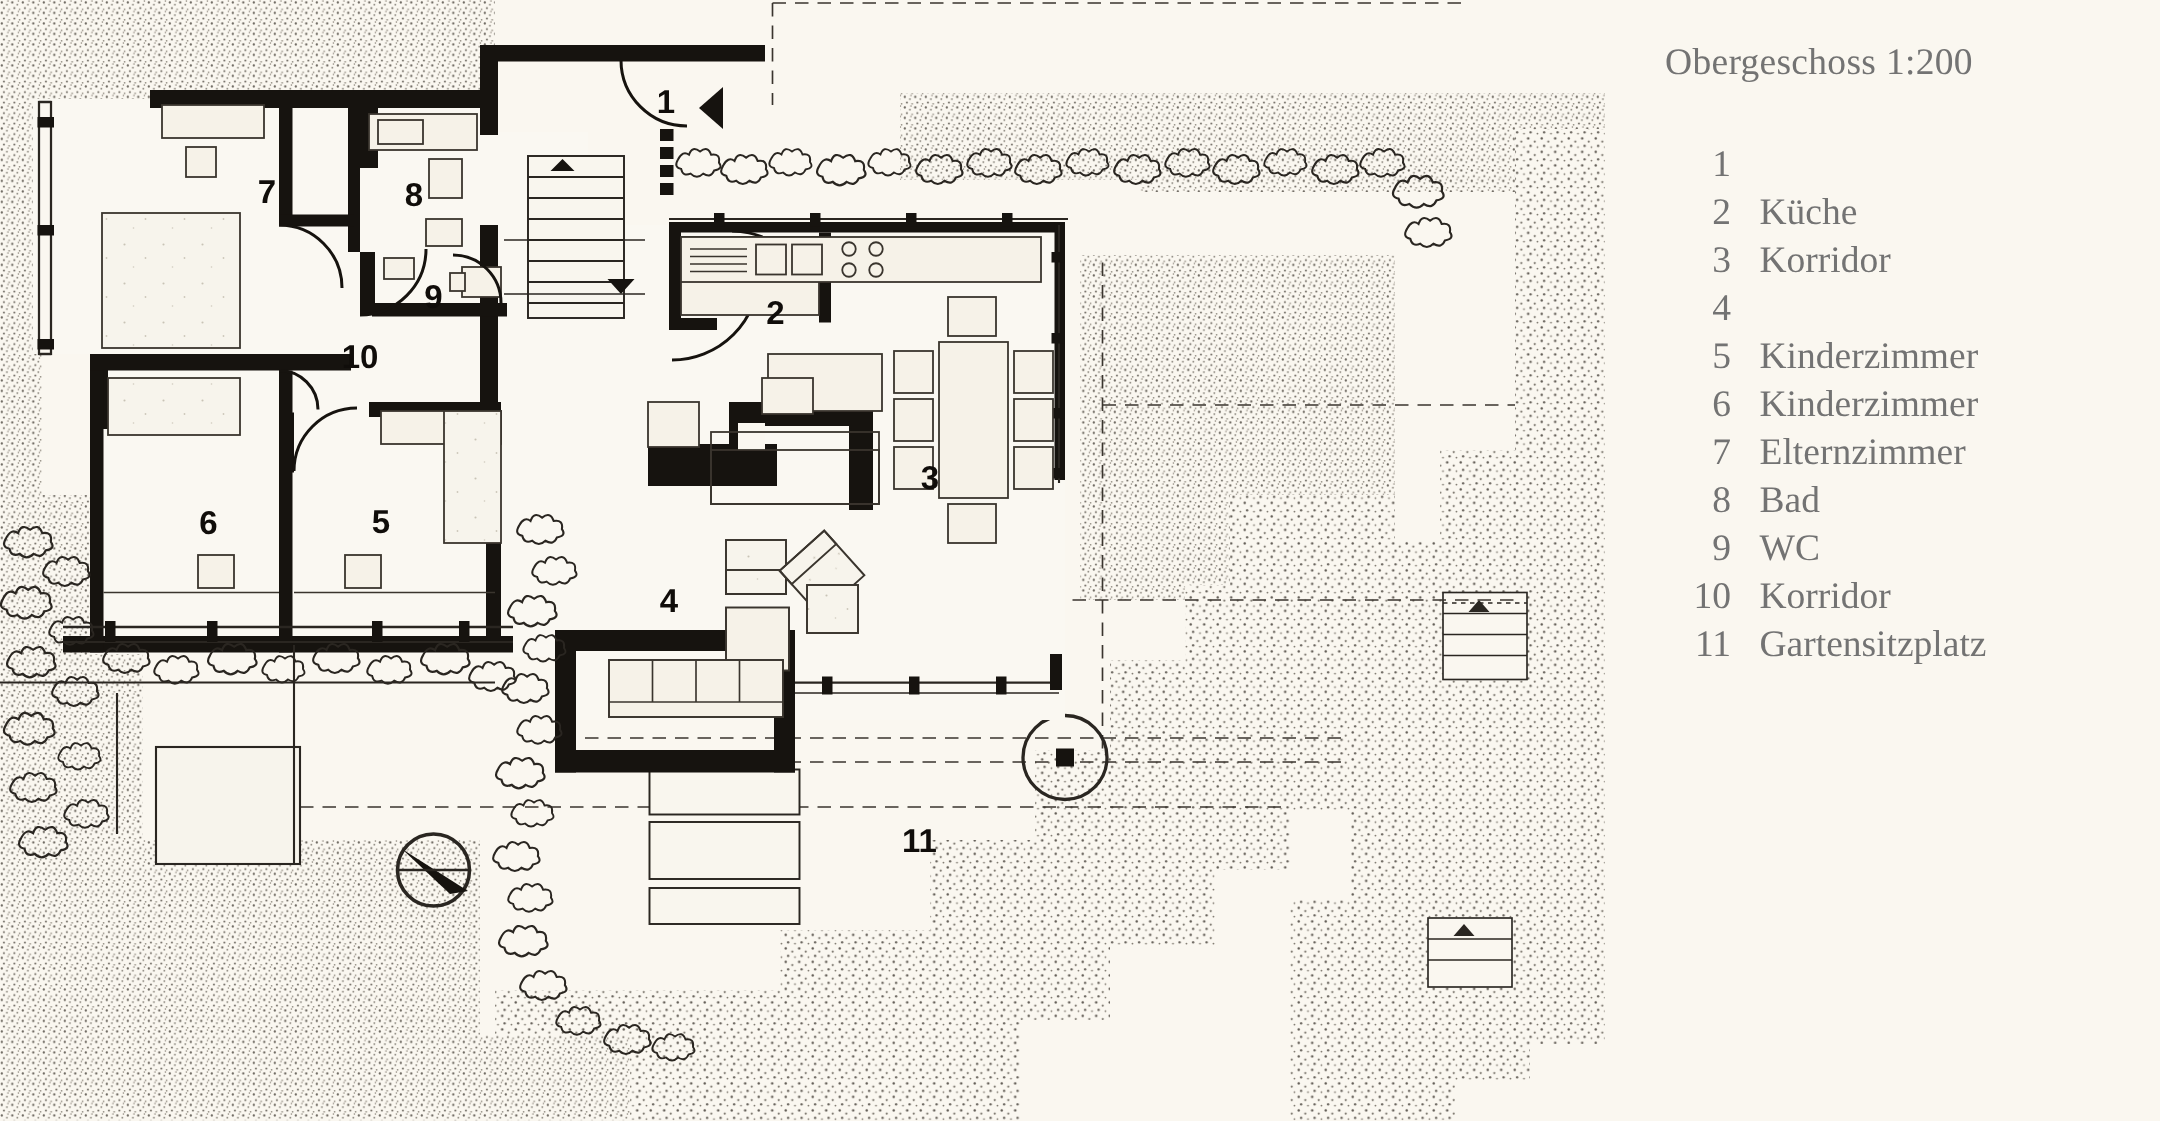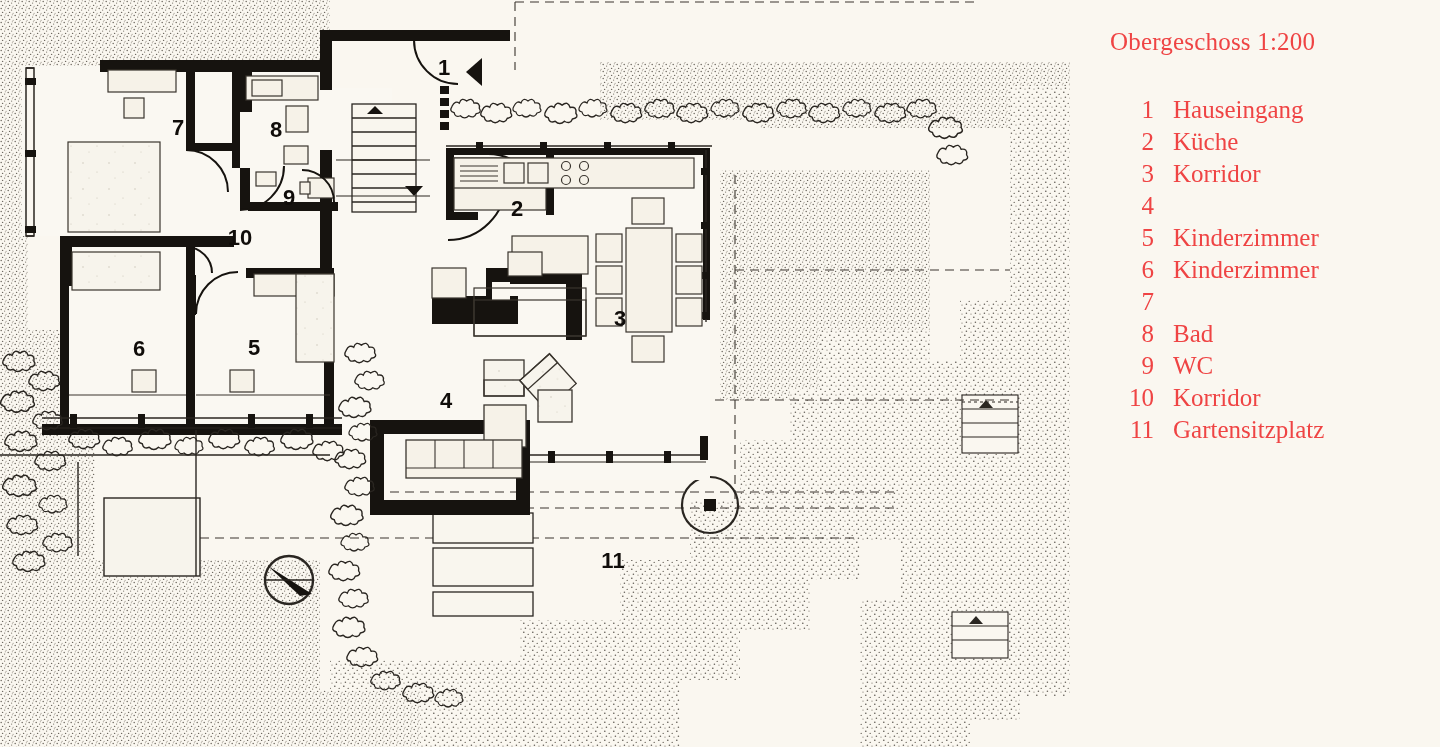--- a/index.html
+++ b/index.html
@@ -11,21 +11,21 @@
     position:relative;
   }
   #root{position:relative;width:1440px;height:747px;}
   svg#plan{position:absolute;left:0;top:0;width:1440px;height:747px;display:block;}
 
   
   #legend{
     position:absolute;
     left:1108px;top:28px;
     width:320px;
-    color:#ef4444;
+    color:#737373;
   }
   #legend-title{
     font-family:"Liberation Serif", serif;
     font-size:25px;
     letter-spacing:.2px;
     white-space:nowrap;
     margin:0 0 38px 2px;
   }
   .leg-row{
     display:flex;
@@ -559,21 +559,20 @@
   <div class="rnum" style="left:276px;top:130px;">8</div>
   <div class="rnum" style="left:289px;top:198px;">9</div>
   <div class="rnum" style="left:240px;top:238px;">10</div>
   <div class="rnum" style="left:613px;top:561px;">11</div>
 
   <div id="legend">
     <div id="legend-title">Obergeschoss 1:200</div>
     <div id="legend-list">
         <div class="leg-row">
           <span class="leg-num">1</span>
-          <span class="leg-label">Hauseingang</span>
         </div>
         <div class="leg-row">
           <span class="leg-num">2</span>
           <span class="leg-label">Küche</span>
         </div>
         <div class="leg-row">
           <span class="leg-num">3</span>
           <span class="leg-label">Korridor</span>
         </div>
         <div class="leg-row">
@@ -582,20 +581,21 @@
         <div class="leg-row">
           <span class="leg-num">5</span>
           <span class="leg-label">Kinderzimmer</span>
         </div>
         <div class="leg-row">
           <span class="leg-num">6</span>
           <span class="leg-label">Kinderzimmer</span>
         </div>
         <div class="leg-row">
           <span class="leg-num">7</span>
+          <span class="leg-label">Elternzimmer</span>
         </div>
         <div class="leg-row">
           <span class="leg-num">8</span>
           <span class="leg-label">Bad</span>
         </div>
         <div class="leg-row">
           <span class="leg-num">9</span>
           <span class="leg-label">WC</span>
         </div>
         <div class="leg-row">

